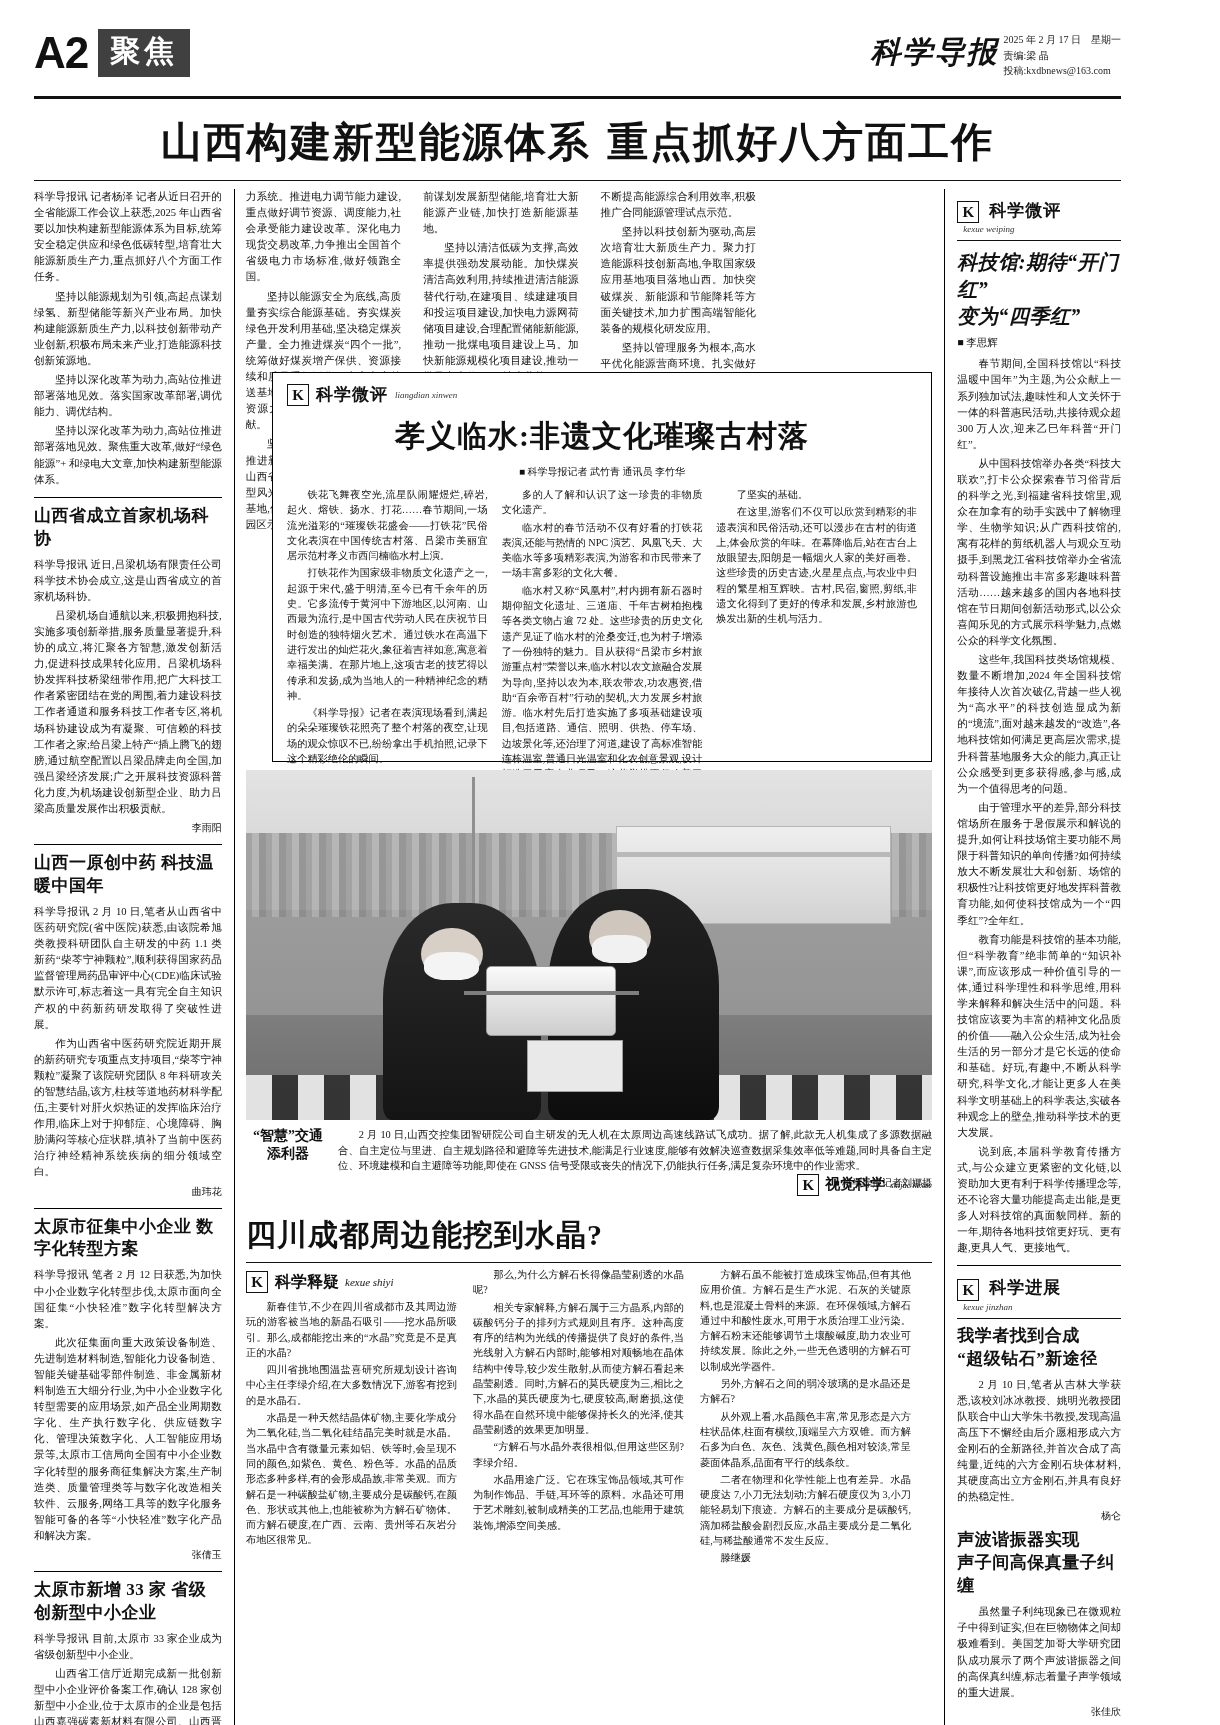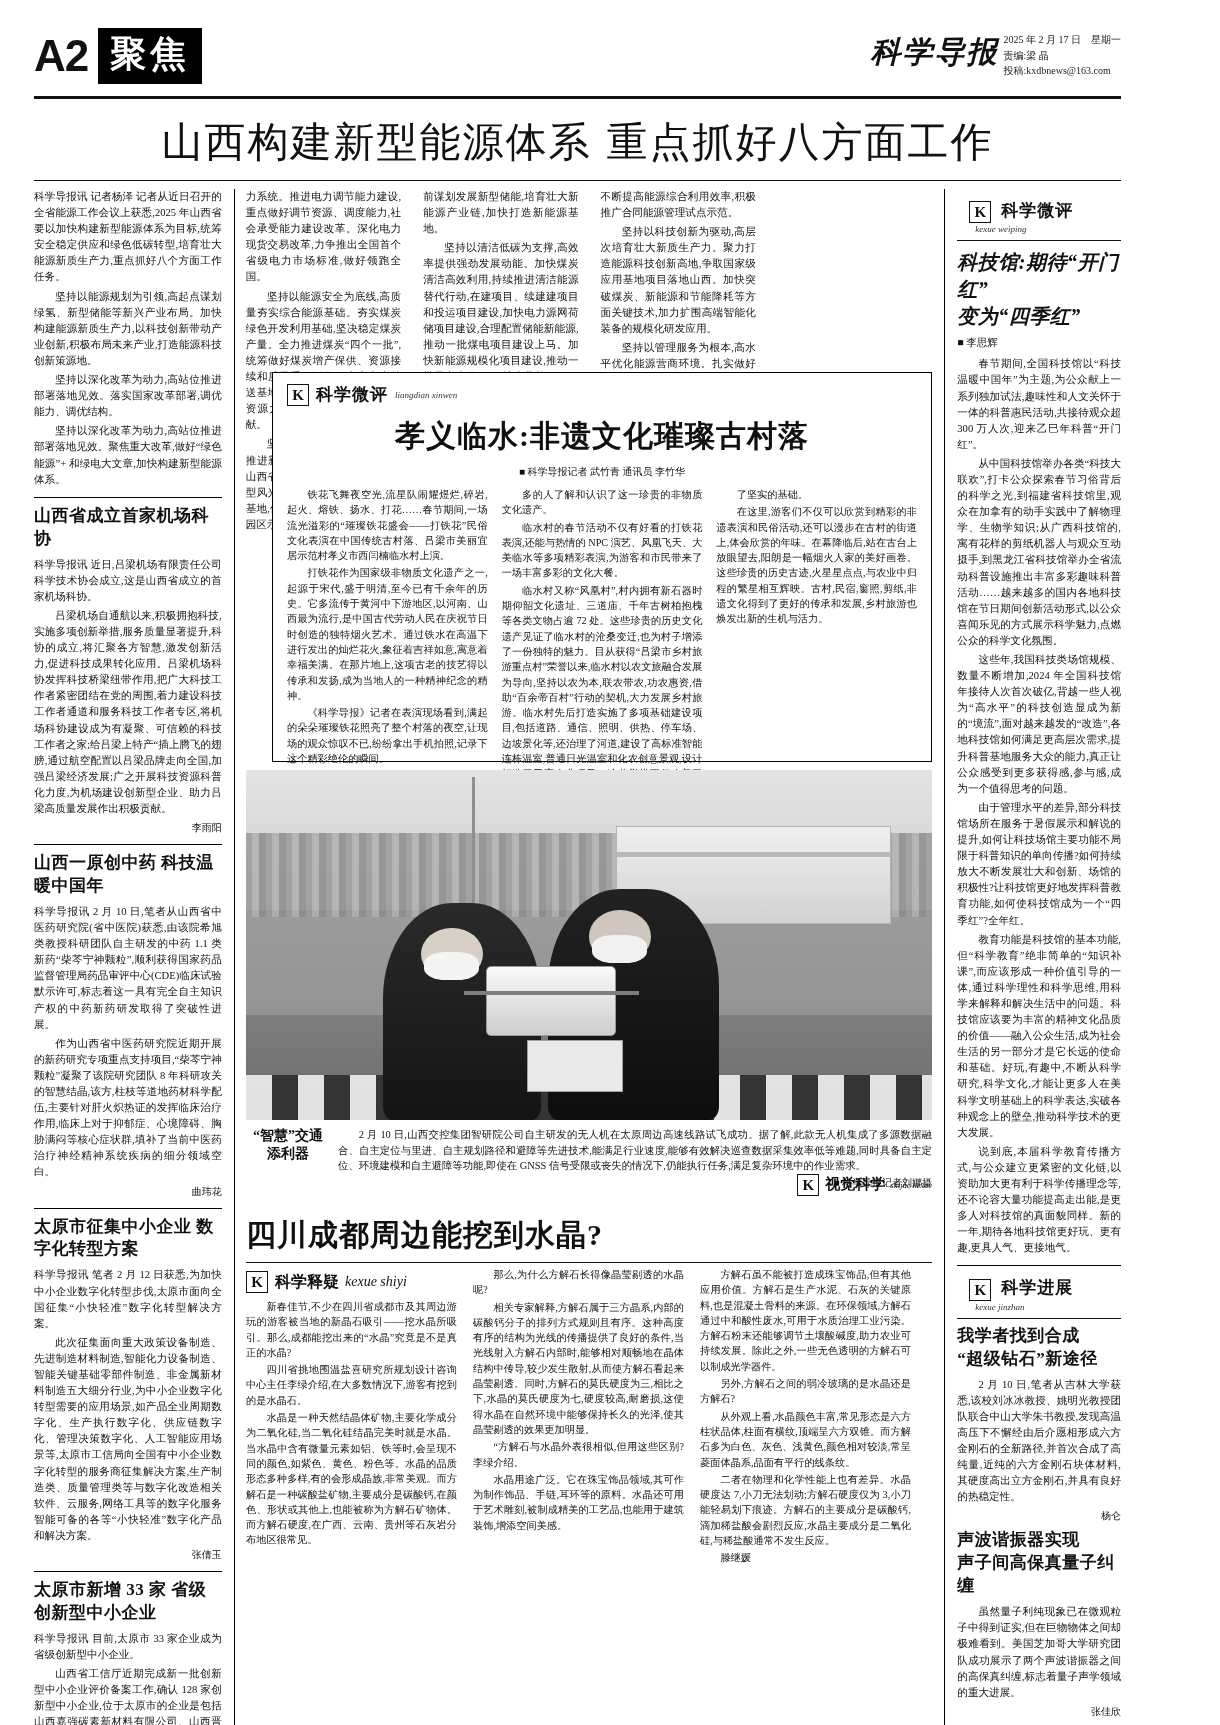--- a/index.html
+++ b/index.html
@@ -12,37 +12,37 @@
     position:relative;
     overflow:hidden;
   }
   .page { position:relative; width:1155px; height:1725px; padding:28px 34px 0 34px; }
 
   
   .masthead { display:flex; align-items:flex-start; justify-content:space-between; height:64px; }
   .mh-left { display:flex; align-items:center; gap:10px; }
   .pagenum { font-size:44px; font-weight:bold; letter-spacing:-1px; font-family:"Liberation Sans",sans-serif; }
   .section-badge {
-    background:#000000; color:#fff; font-size:36px; font-weight:bold;
+    background:#404040; color:#fff; font-size:30px; font-weight:bold;
     padding:2px 12px 5px 12px; letter-spacing:4px;
     font-family:"DejaVu Serif", serif;
   }
   .mh-right { display:flex; align-items:flex-start; gap:5px; }
   .paper-title {
     font-size:30px; font-weight:bold; font-style:italic;
     letter-spacing:2px; padding-top:4px;
     font-family:"Liberation Serif", serif;
   }
   .mh-meta { font-size:10px; line-height:1.55; color:#222; text-align:left; padding-top:4px; }
   .rule-thick { border-top:3px solid #111; margin-top:4px; }
   .rule-thin { border-top:1px solid #111; margin-top:2px; }
 
   
   .headline {
-    font-size:41px; font-weight:normal; letter-spacing:2px;
+    font-size:41px; font-weight:bold; letter-spacing:2px;
     text-align:center; margin:16px 0 10px 0;
     font-family:"DejaVu Serif", serif;
   }
   .hl-rule { border-top:1px solid #111; }
 
   
   .grid { display:flex; gap:0; margin-top:8px; }
   .colA { width:216px; padding-right:12px; border-right:1px solid #000; }
   .colB { width:190px; padding:0 11px; }
   .colC { width:190px; padding:0 11px; }
@@ -52,21 +52,21 @@
 
   p.body { font-size:10.6px; line-height:1.52; text-align:justify; margin:0 0 3px 0; text-indent:2em; }
   p.first { text-indent:0; }
 
   
   .kbox {
     display:inline-block; width:22px; height:22px; border:1.6px solid #111;
     font-family:"Liberation Serif",serif; font-weight:bold; font-size:15px;
     text-align:center; line-height:20px; vertical-align:middle;
   }
-  .colhead { margin:10px 0 6px 12px; }
+  .colhead { margin:10px 0 6px 0; }
   .colhead .cn { font-size:17px; font-weight:bold; letter-spacing:1px; margin-left:6px; }
   .colhead .py { font-size:9px; font-style:italic; color:#333; margin-left:6px; display:block; margin-top:1px;}
 
   .subhead { font-size:17px; font-weight:bold; line-height:1.35; margin:6px 0 6px 0; letter-spacing:0.5px; }
   .divider { border-top:1px solid #000; margin:9px 0 7px 0; }
   .byline { text-align:right; font-size:10px; margin-top:4px; }
 
   
   .highlight {
     position:absolute; left:272px; top:372px; width:660px; height:390px;
@@ -121,21 +121,21 @@
   .shijue .py { font-size:8.5px; font-style:italic; margin-left:5px;}
 
   
   .feature { position:absolute; left:246px; top:1215px; width:686px; }
   .feat-title { font-size:30px; font-weight:bold; letter-spacing:1px; margin-bottom:6px;}
   .feat-cols { display:flex; gap:16px; margin-top:4px;}
   .feat-cols .fc { width:211px;}
   .feat-cols p { font-size:10.2px; line-height:1.5; text-align:justify; text-indent:2em; margin:0 0 2px 0;}
   .feat-head { display:flex; align-items:center; margin:4px 0 6px 0;}
   .feat-head .cn{font-size:16px;font-weight:bold;margin-left:7px;}
-  .feat-head .py{font-size:14px;font-style:italic;margin-left:6px;}
+  .feat-head .py{font-size:11px;font-style:italic;margin-left:6px;}
 </style>
 </head>
 <body>
 
 <div class="page">
 
   <div class="masthead">
     <div class="mh-left">
       <div class="pagenum">A2</div>
       <div class="section-badge">聚焦</div>

